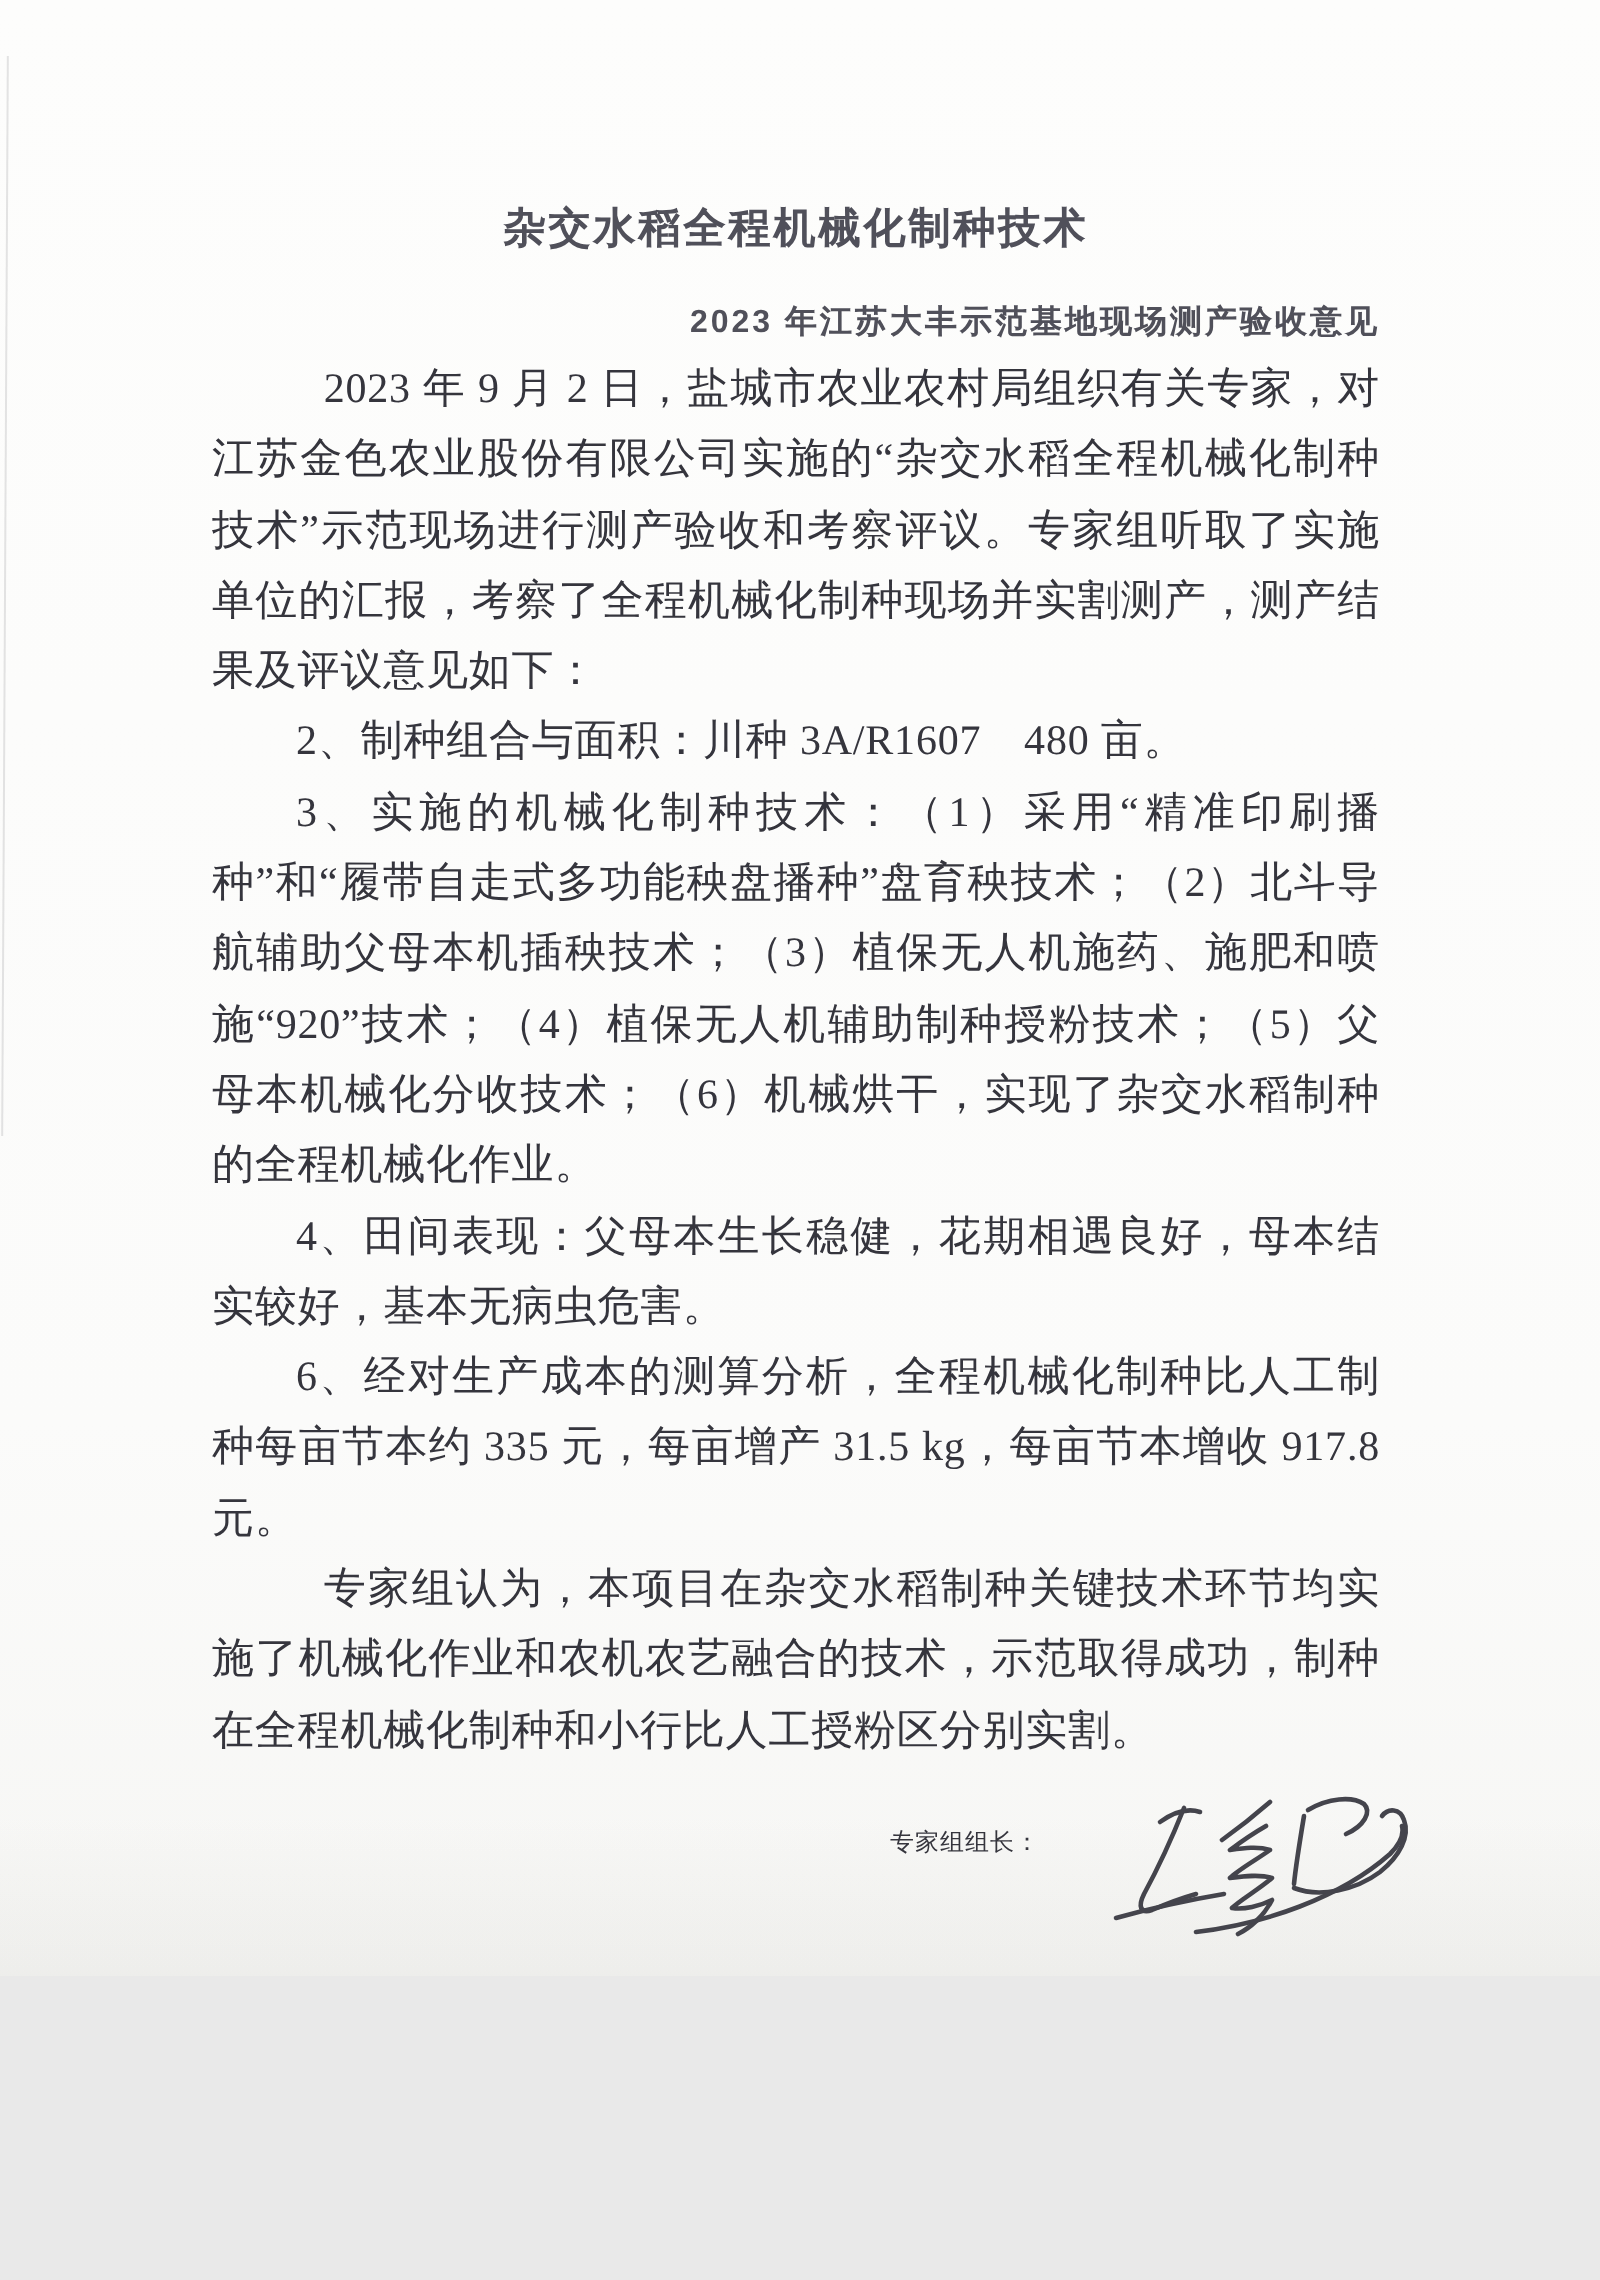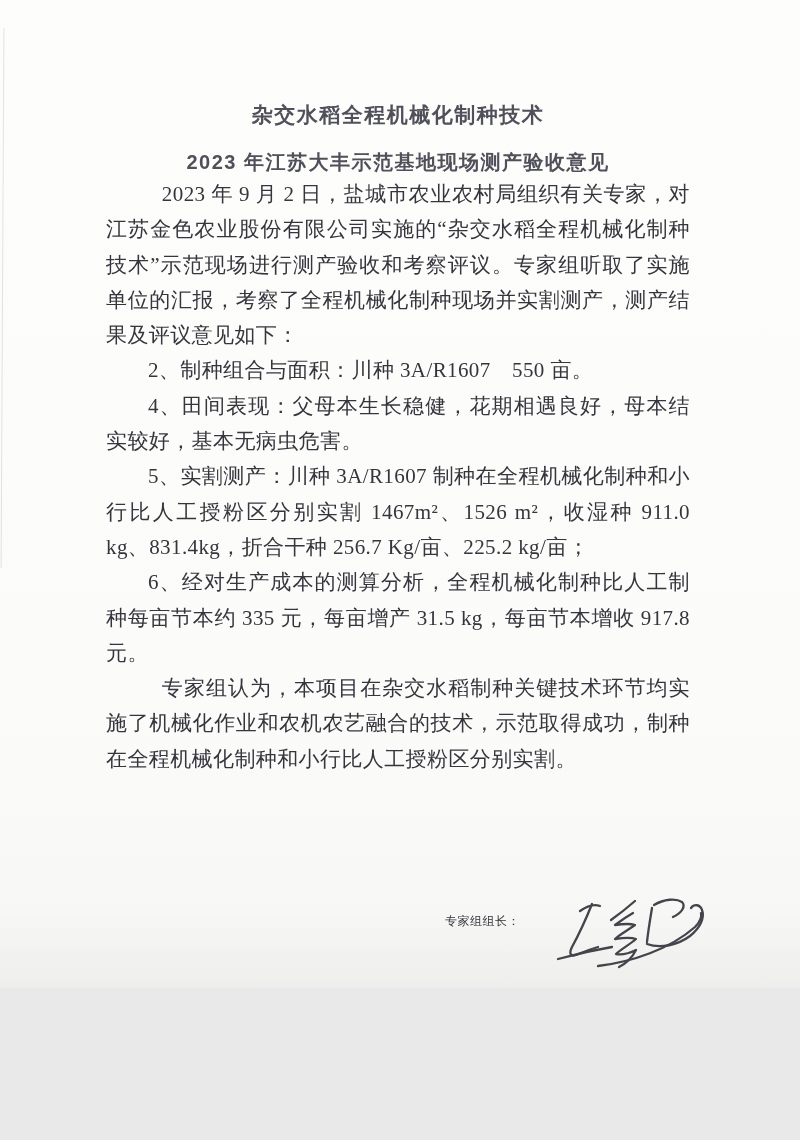--- a/index.html
+++ b/index.html
@@ -20,21 +20,21 @@
     position:absolute; left:0; bottom:0; width:100%; height:80px;
     background:linear-gradient(to bottom, rgba(0,0,0,0), rgba(140,140,132,0.08));
   }
   .content { position:absolute; left:106px; top:100px; width:584px; }
   .title {
     margin:0; text-align:center;
     font-family:"Liberation Sans","DejaVu Sans",sans-serif;
     font-weight:600; color:#50505a;
     font-size:21px; line-height:30px; letter-spacing:1.5px;
   }
-  .title-2 { margin-top:17px; font-size:20px; }
+  .title-2 { margin-top:17px; font-size:16px;text-align:right; }
   p.body-par {
     margin:0; font-size:21px; line-height:35.3px;
     text-align:justify; letter-spacing:0.4px; color:#35353d;
   }
   .indent-wide { text-indent:2.66em; }
   .indent-item { text-indent:2em; }
   .intro-par { margin-top:14px; }
   .sig-label {
     position:absolute; left:445px; top:913px;
     font-size:12px; letter-spacing:0.5px; color:#35353d;
@@ -55,23 +55,23 @@
 
   <div class="scan-edge-line"></div>
   <div class="scan-shadow"></div>
 
   <div class="content">
     <h1 class="title">杂交水稻全程机械化制种技术</h1>
     <h1 class="title title-2">2023 年江苏大丰示范基地现场测产验收意见</h1>
 
     <p class="body-par indent-wide intro-par">2023 年 9 月 2 日，盐城市农业农村局组织有关专家，对江苏金色农业股份有限公司实施的“杂交水稻全程机械化制种技术”示范现场进行测产验收和考察评议。专家组听取了实施单位的汇报，考察了全程机械化制种现场并实割测产，测产结果及评议意见如下：</p>
 
-    <p class="body-par indent-item">2、制种组合与面积：川种 3A/R1607　550 亩。</p>
+    <p class="body-par indent-item">2、制种组合与面积：川种 3A/R1607　480 亩。</p>
+    <p class="body-par indent-item">3、实施的机械化制种技术：（1）采用“精准印刷播种”和“履带自走式多功能秧盘播种”盘育秧技术；（2）北斗导航辅助父母本机插秧技术；（3）植保无人机施药、施肥和喷施“920”技术；（4）植保无人机辅助制种授粉技术；（5）父母本机械化分收技术；（6）机械烘干，实现了杂交水稻制种的全程机械化作业。</p>
     <p class="body-par indent-item">4、田间表现：父母本生长稳健，花期相遇良好，母本结实较好，基本无病虫危害。</p>
-    <p class="body-par indent-item">5、实割测产：川种 3A/R1607 制种在全程机械化制种和小行比人工授粉区分别实割 1467m²、1526 m²，收湿种 911.0 kg、831.4kg，折合干种 256.7 Kg/亩、225.2 kg/亩；</p>
     <p class="body-par indent-item">6、经对生产成本的测算分析，全程机械化制种比人工制种每亩节本约 335 元，每亩增产 31.5 kg，每亩节本增收 917.8 元。</p>
 
     <p class="body-par indent-wide">专家组认为，本项目在杂交水稻制种关键技术环节均实施了机械化作业和农机农艺融合的技术，示范取得成功，制种在全程机械化制种和小行比人工授粉区分别实割。</p>
   </div>
 
   <span class="sig-label">专家组组长：</span>
 
   <svg class="sig-svg" width="175" height="85" viewBox="0 0 175 85" aria-label="handwritten signature">
     <g stroke="#44444c">
       <path d="M40,22 C47,17 54,15 60,17"></path>

